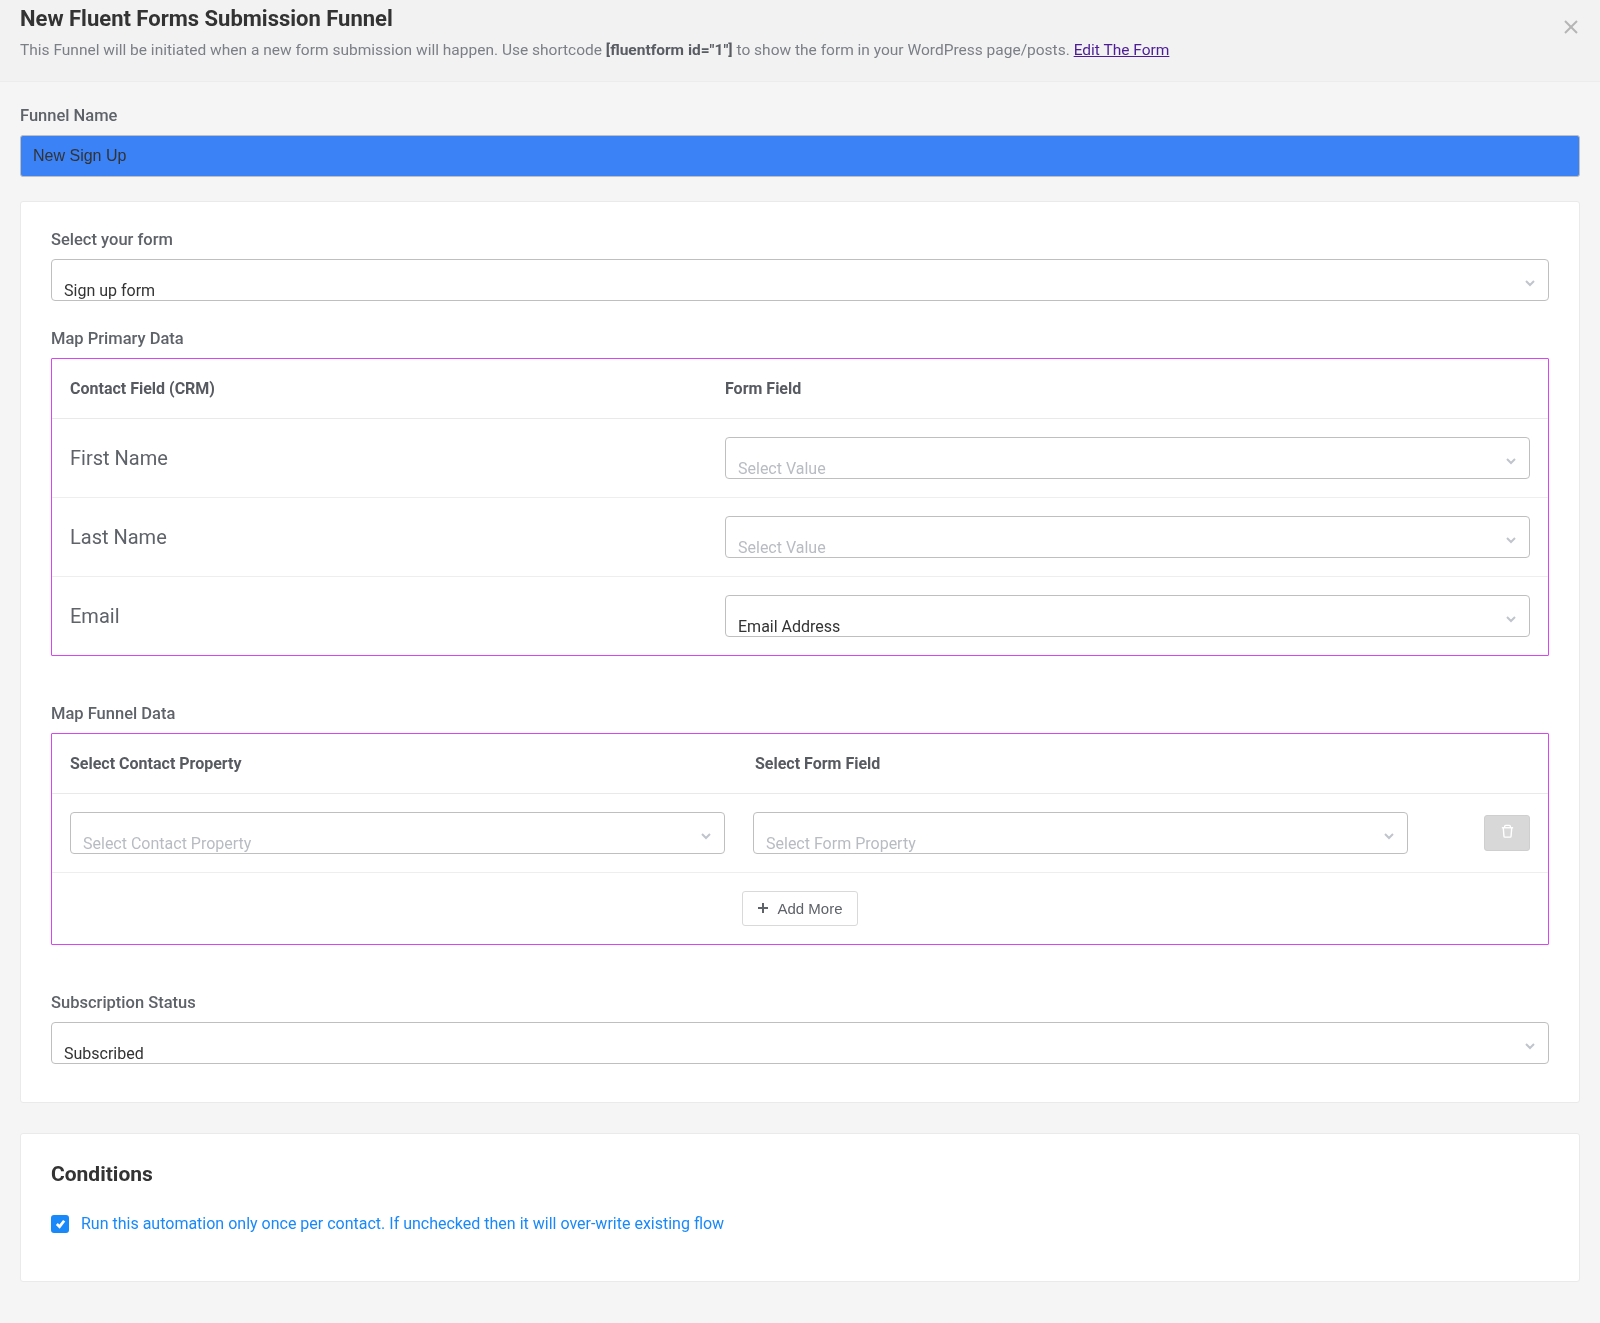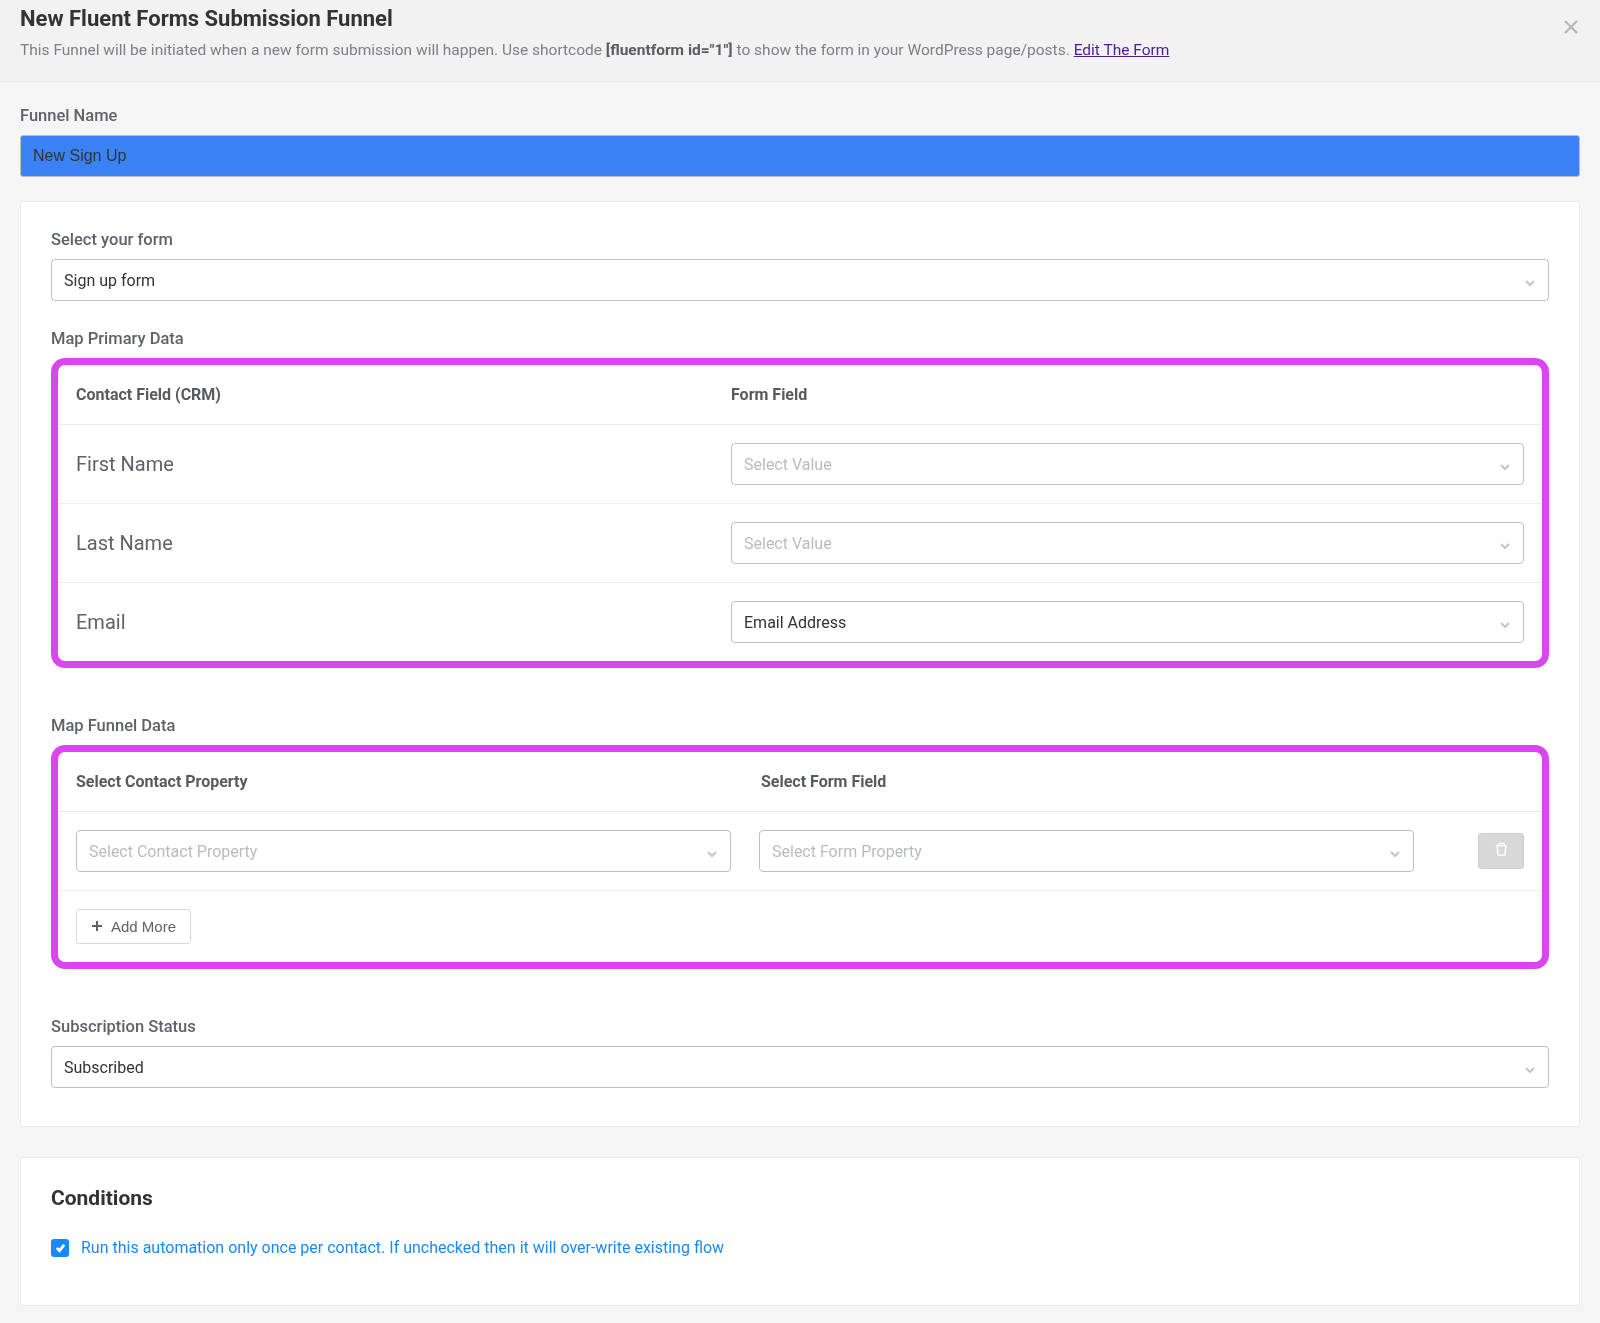--- a/index.html
+++ b/index.html
@@ -80,21 +80,21 @@
   width: 100%;
   height: 42px;
   border: 1px solid #bfbfbf;
   border-radius: 4px;
   padding: 0 32px 0 12px;
   font-size: 16px;
   color: #333;
   background: #fff;
   position: relative;
   display: flex;
-  align-items: center;
+  align-items: flex-end;
   cursor: pointer;
 }
 .select.placeholder-style { color: #b8bcc2; }
 .select .caret {
   position: absolute;
   right: 12px;
   top: 50%;
   transform: translateY(-50%);
   width: 12px;
   height: 12px;
@@ -103,22 +103,22 @@
 .select .caret svg { width: 12px; height: 12px; stroke: currentColor; stroke-width: 2; fill: none; }
 
 .section-label {
   font-size: 16.5px;
   color: #5e6269;
   font-weight: 500;
   margin: 28px 0 10px 0;
 }
 
 .map-table {
-  border: 7px solid #d946ef;
-  border-radius: 14px;
+  border: 1px solid #d946ef;
+  border-radius: 1px;
   overflow: hidden;
 }
 .map-header {
   display: flex;
   padding: 20px 18px;
   font-weight: 700;
   font-size: 16px;
   color: #575a60;
   border-bottom: 1px solid #e9e9e9;
 }
@@ -163,21 +163,21 @@
   border-radius: 3px;
   display: flex;
   align-items: center;
   justify-content: center;
   color: #fff;
   cursor: pointer;
 }
 .trash-btn svg { width: 15px; height: 15px; stroke: currentColor; stroke-width: 1.5; fill: none; }
 .footer-row {
   display: flex;
-  justify-content: flex-start;
+  justify-content: center;
   padding: 18px 18px;
 }
 .add-more-btn {
   border: 1px solid #d9d9d9;
   background: #fff;
   border-radius: 3px;
   padding: 8px 14px;
   font-size: 15px;
   color: #5e6269;
   display: inline-flex;

